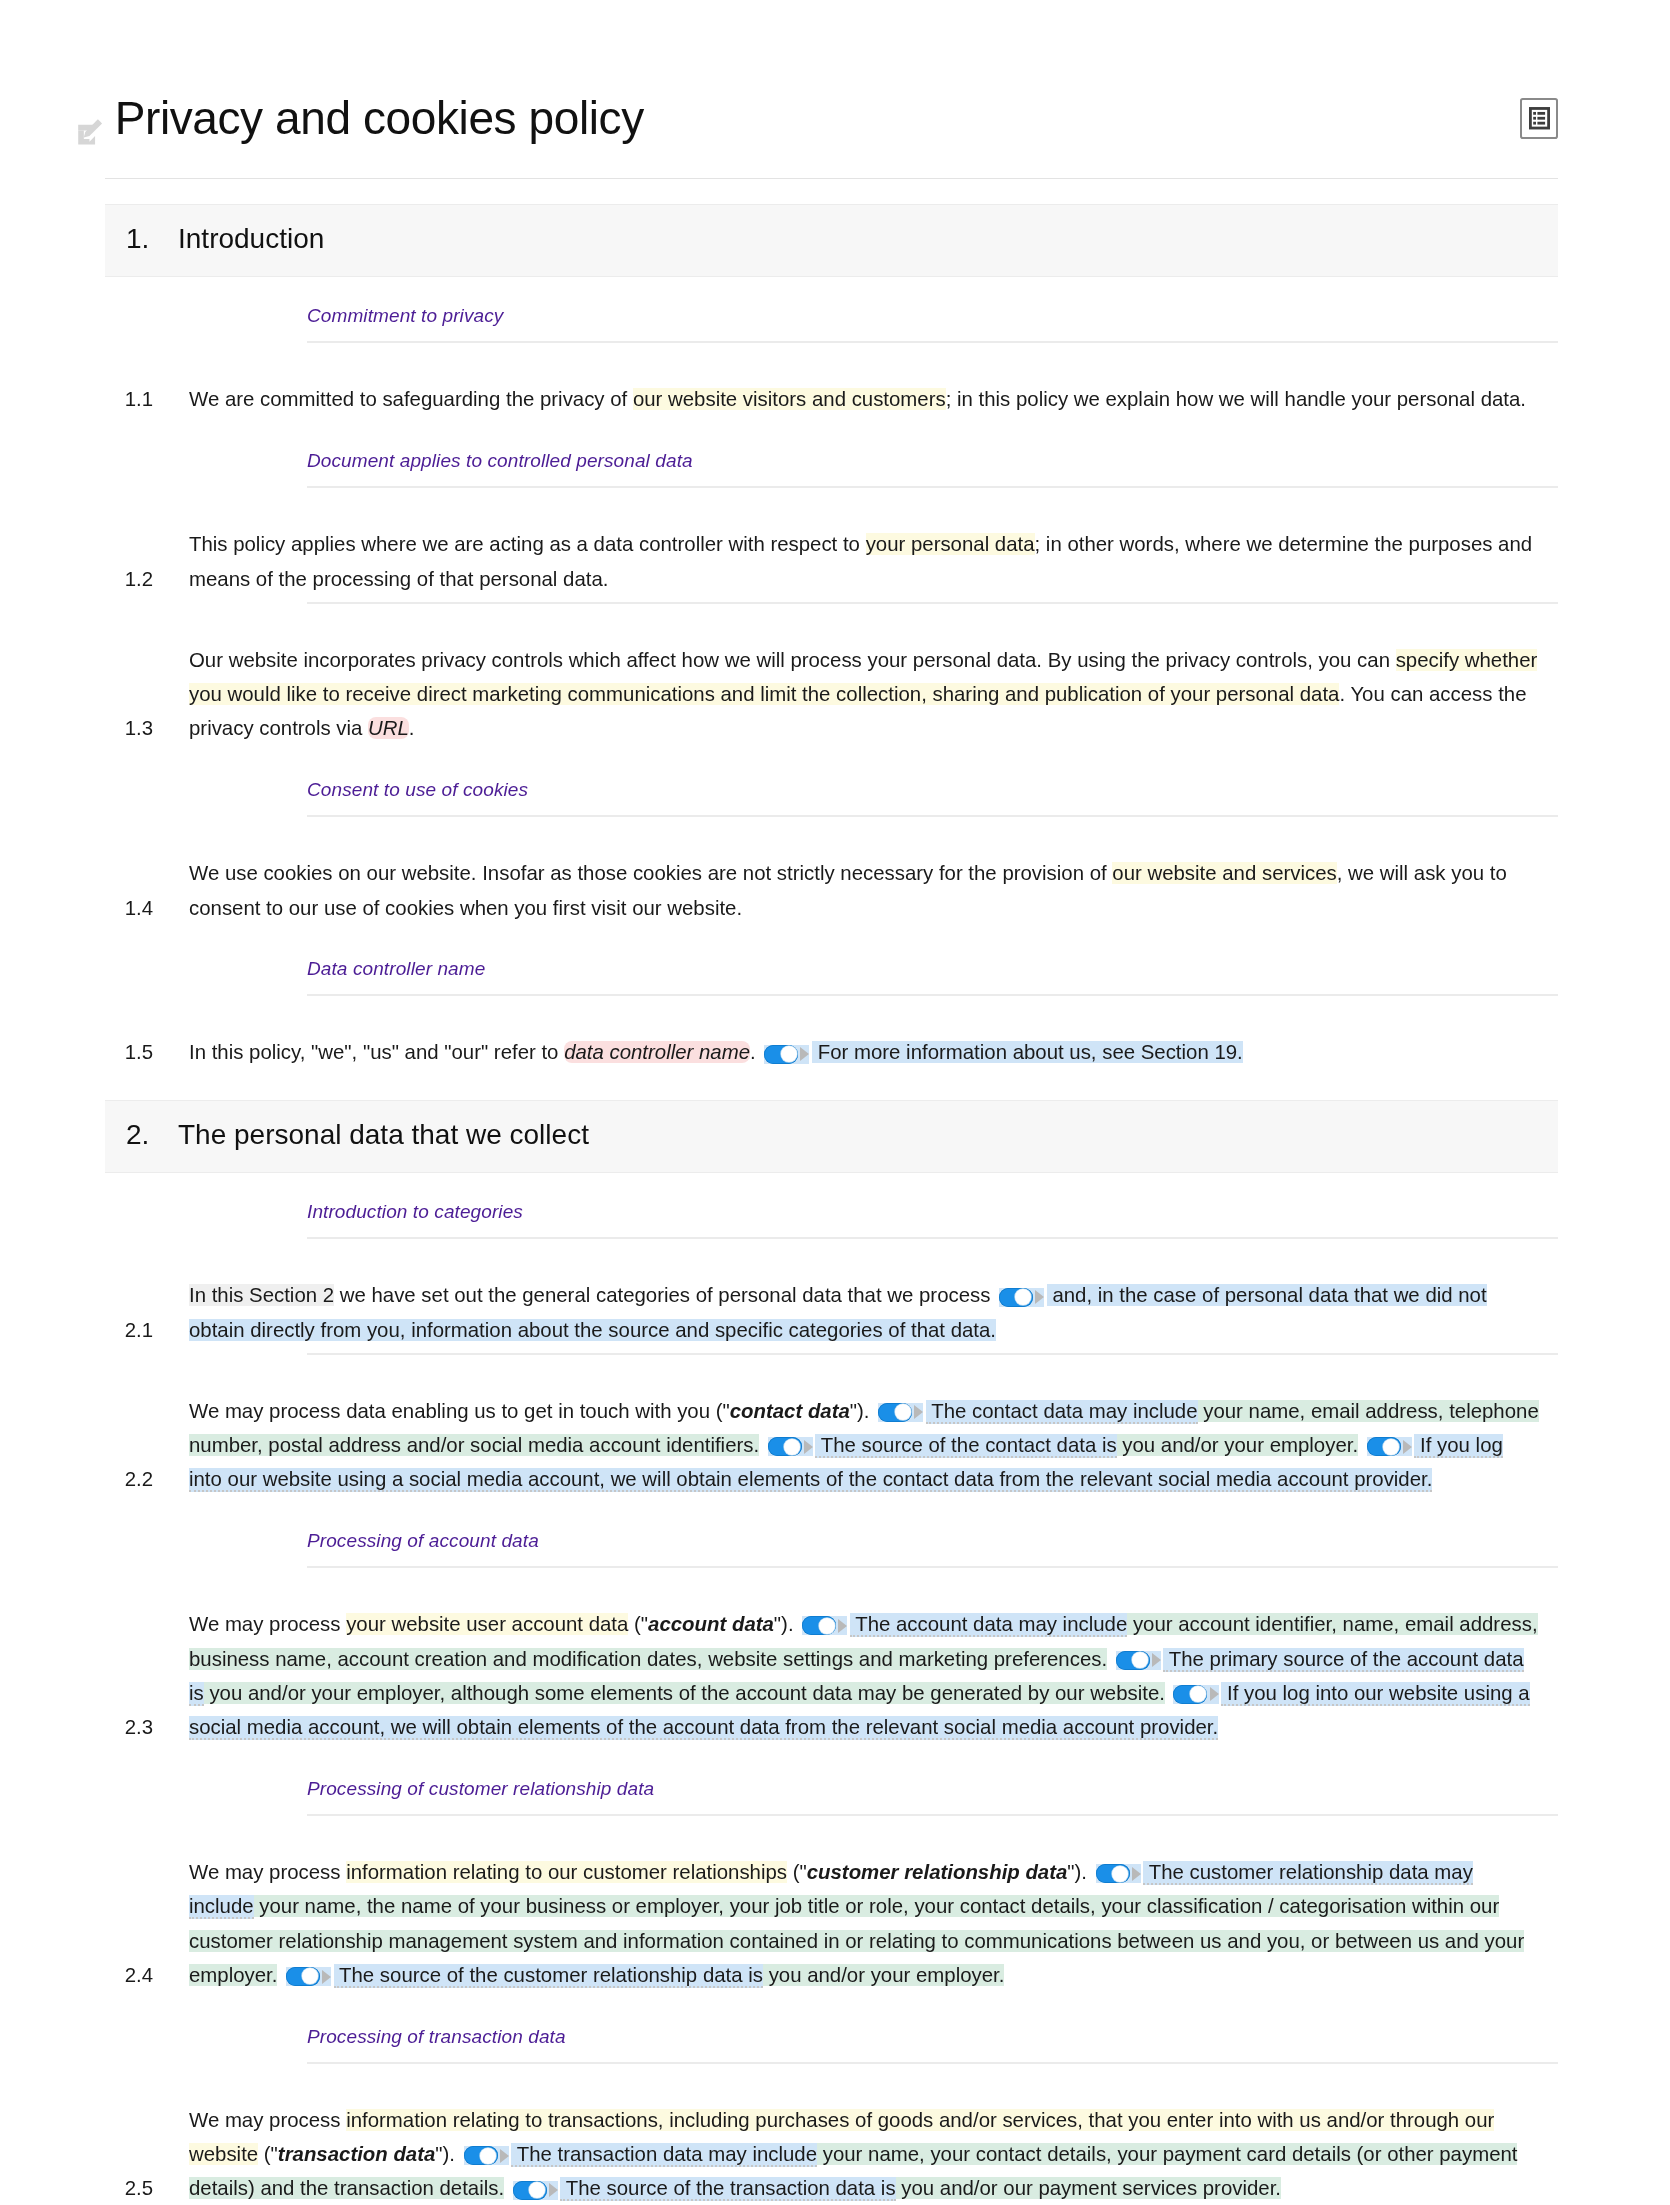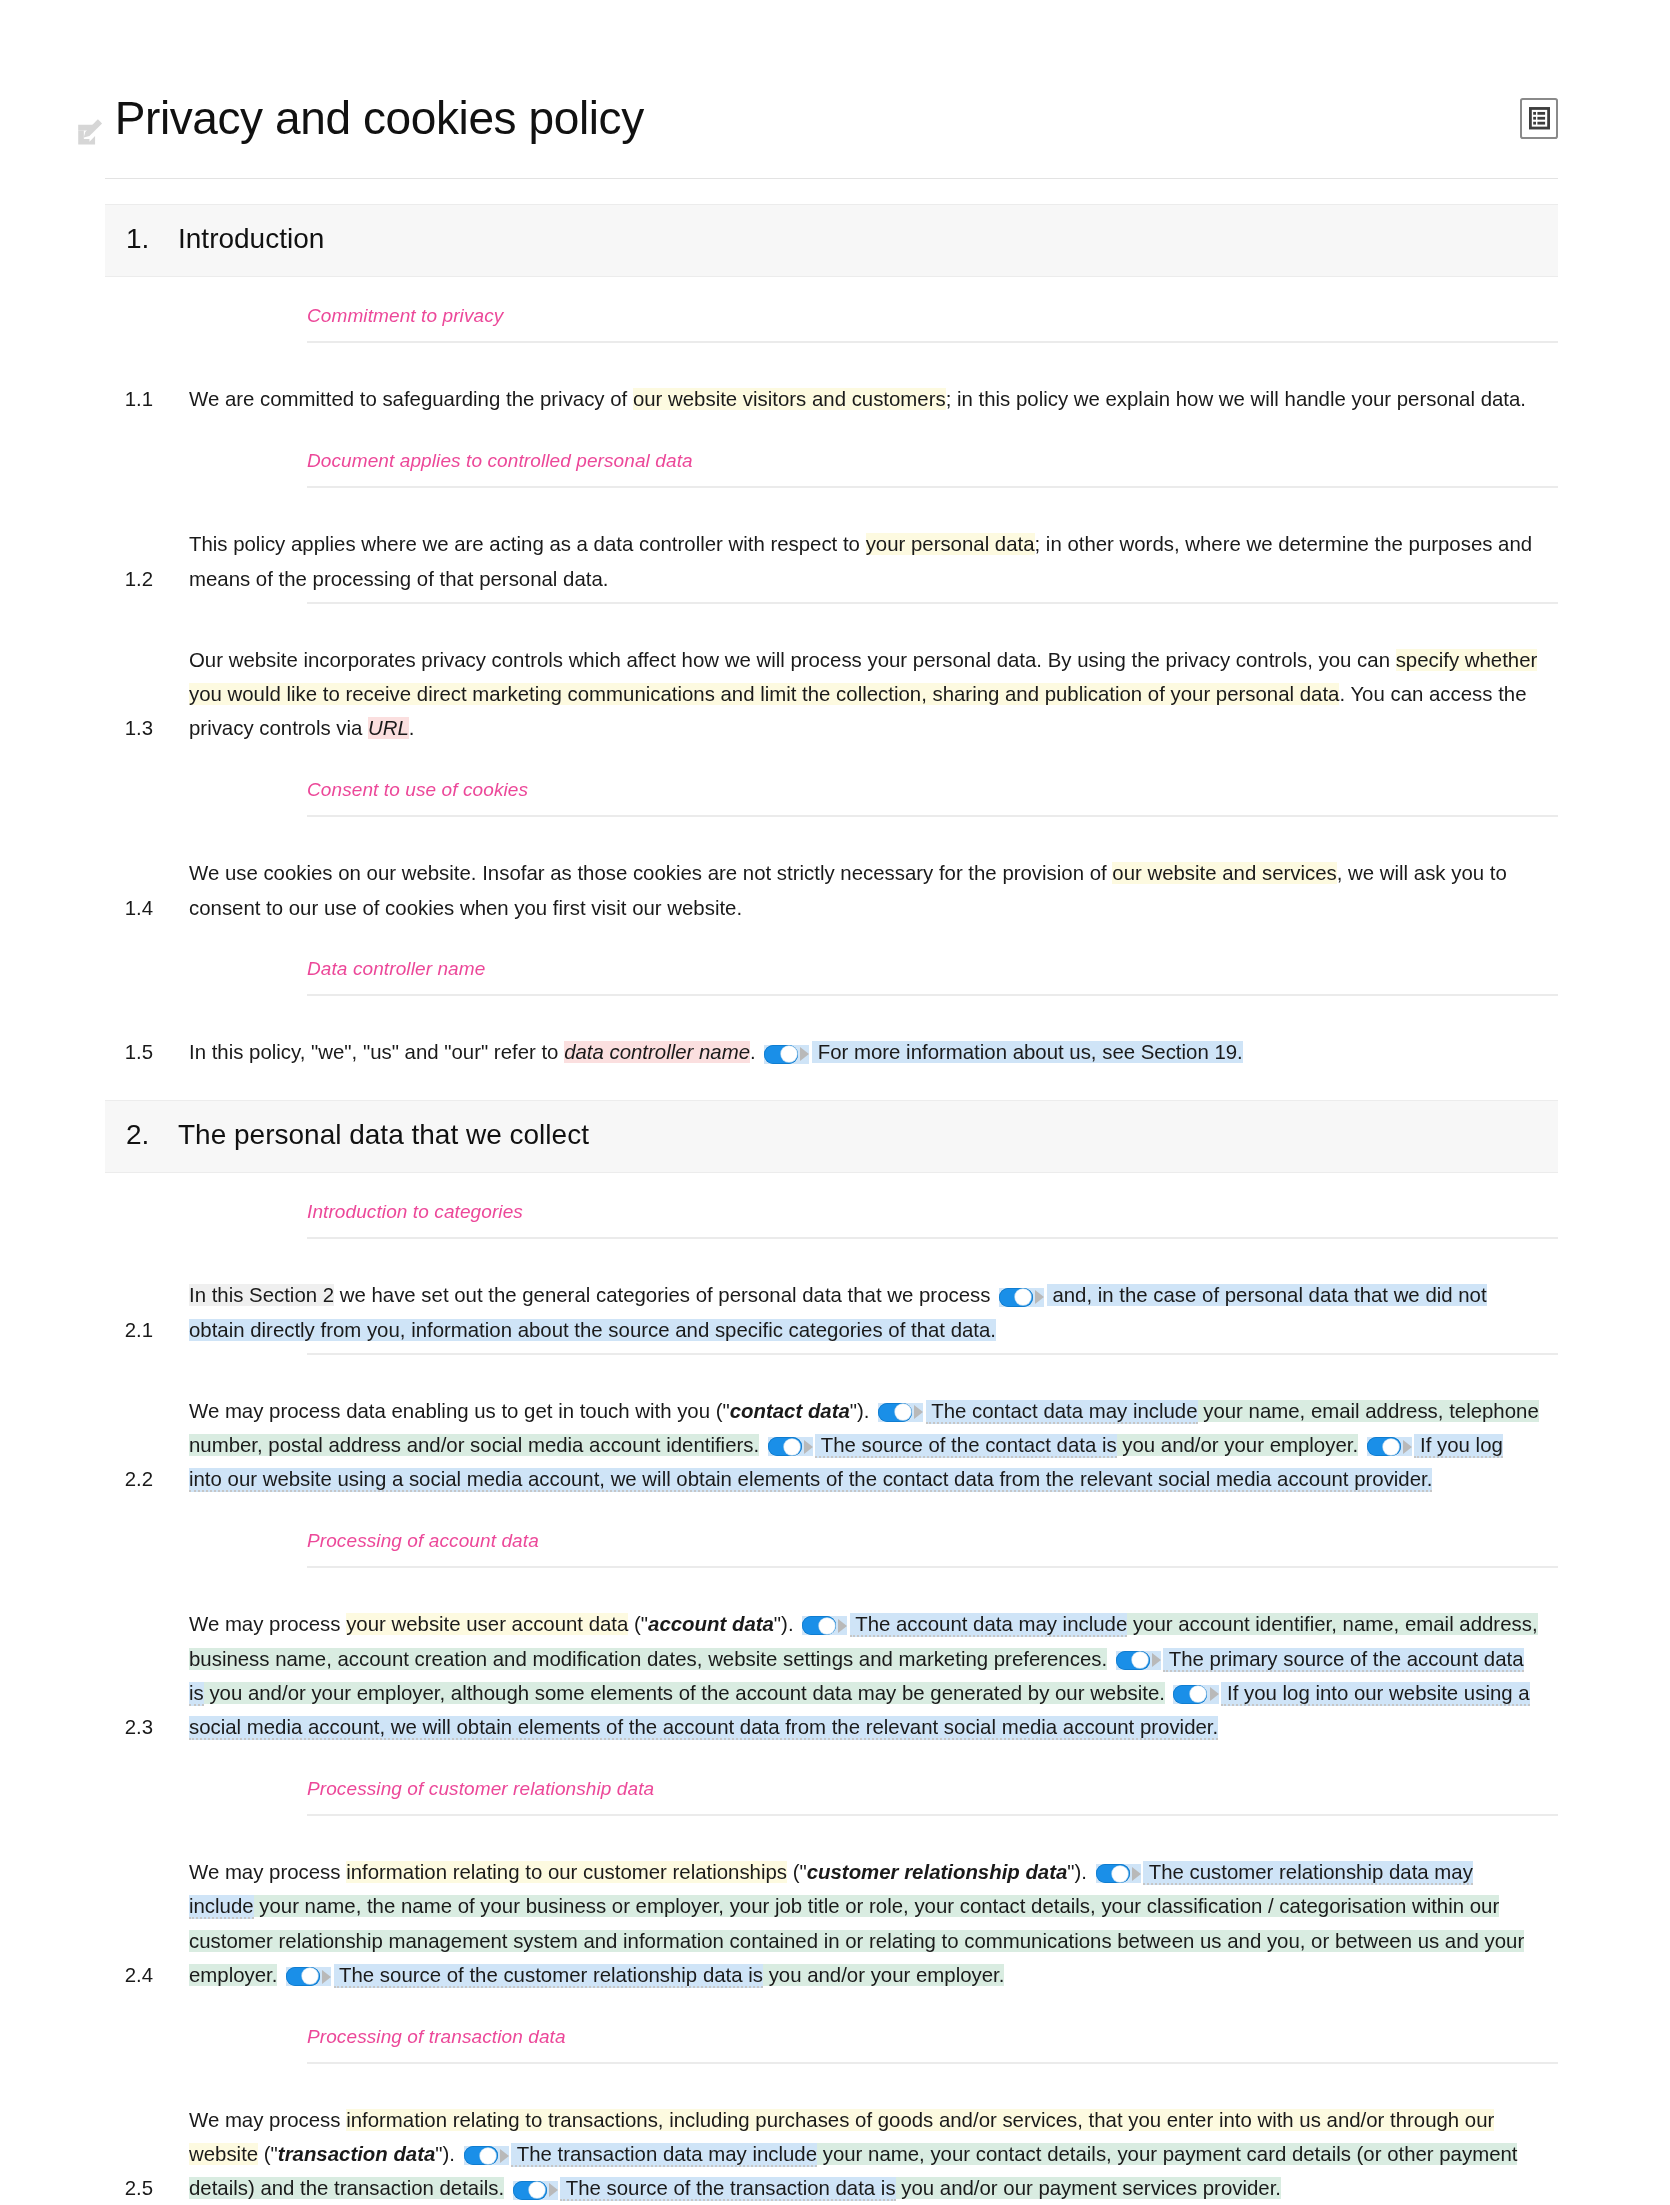--- a/index.html
+++ b/index.html
@@ -94,21 +94,21 @@
   .section-title {
     font-size: 28px;
     color: #111111;
     font-weight: 400;
   }
 
   
   .caption {
     font-style: italic;
     font-size: 19px;
-    color: #ec4899;
+    color: #4c1d95;
     padding: 28px 0 14px 202px;
     letter-spacing: 0.1px;
   }
   .caption-rule {
     height: 2.1px;
     background: #ebebeb;
     margin-left: 202px;
   }
 
   
@@ -136,21 +136,21 @@
     margin-top: 21px;
   }
 
   
   .hl-yellow   { background: #fdfae0; }
   .hl-pink     { background: #fbdfdf; }
   .hl-blue     { background: #cfe4f7; }
   .hl-green    { background: #d9ece1; }
   .hl-gray     { background: #efefef; }
   .dotted      { border-bottom: 2.1px dotted #c6c6c6; }
-  .ital        { font-style: italic; }
+  .ital        { font-style: italic; border-radius: 8px; }
   .bi          { font-weight: bold; font-style: italic; }
 
   
   .toggle {
     display: inline-flex;
     align-items: center;
     vertical-align: -4.2px;
     margin: 0 2.8px;
     white-space: nowrap;
   }

